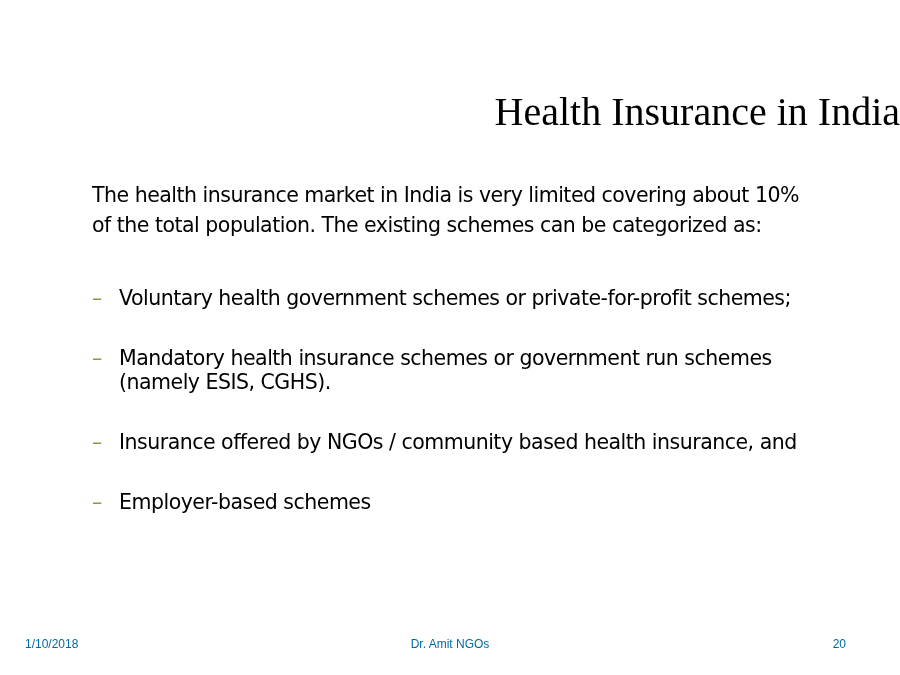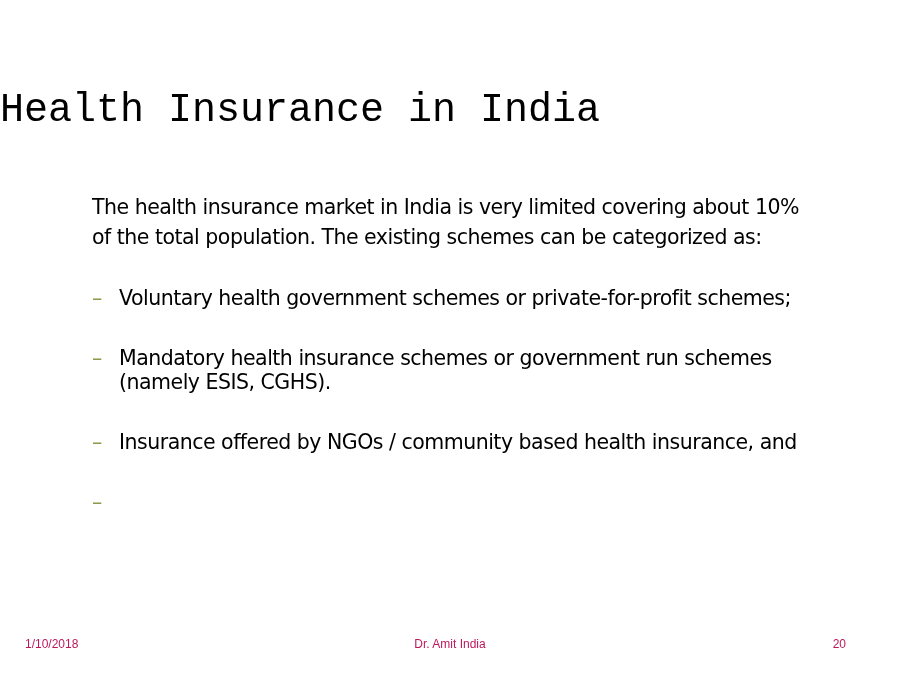--- a/index.html
+++ b/index.html
@@ -1,25 +1,25 @@
 <!DOCTYPE html>
 <html><head>
 <meta charset="utf-8">
 <style>
   html, body { margin:0; padding:0; background:#ffffff; }
   .slide { position:relative; width:900px; height:675px; background:#ffffff; overflow:hidden; font-family:"Liberation Sans", sans-serif; color:#000; }
-  .title { position:absolute; left:0; width:900px; top:88px; text-align:left; font-size:40px; letter-spacing:0px; font-family:Liberation Mono, monospace; font-weight:normal; }
-  .intro { position:absolute; left:92px; top:192px; width:710px; font-size:20.5px; line-height:30px; font-family:"DejaVu Sans", sans-serif; letter-spacing:-0.5px; }
+  .title { position:absolute; left:0; width:900px; top:88px; text-align:right; font-size:40px; letter-spacing:0px; font-family:Liberation Serif, serif; font-weight:normal; }
+  .intro { position:absolute; left:92px; top:180px; width:710px; font-size:20.5px; line-height:30px; font-family:"DejaVu Sans", sans-serif; letter-spacing:-0.5px; }
   .list { position:absolute; left:92px; top:286px; width:712px; margin:0; padding:0; list-style:none; font-family:"DejaVu Sans", sans-serif; font-size:20.5px; letter-spacing:-0.5px; }
   .list li { position:relative; padding-left:27px; line-height:24px; }
   .dash { position:absolute; left:0; top:0; color:#8a9a4a; }
   .item-1 { margin-bottom:36px; }
   .item-2 { margin-bottom:36px; }
   .item-3 { margin-bottom:36px; text-align:justify; }
-  .footer { position:absolute; top:637px; font-size:12px; color:#be185d; font-family:"Liberation Sans", sans-serif; }
+  .footer { position:absolute; top:637px; font-size:12px; color:#0369a1; font-family:"Liberation Sans", sans-serif; }
   .f-date { left:25px; }
   .f-author { left:0; width:900px; text-align:center; }
   .f-page { right:54px; }
 </style>
 </head>
 <body>
 
 <div class="slide">
   <div class="title">Health Insurance in India</div>
 
@@ -33,19 +33,20 @@
     <li class="item-2">
       <span class="dash">–</span>
       <span>Mandatory health insurance schemes or government run schemes (namely ESIS, CGHS).</span>
     </li>
     <li class="item-3">
       <span class="dash">–</span>
       <span>Insurance offered by NGOs / community based health insurance, and</span>
     </li>
     <li class="item-4">
       <span class="dash">–</span>
+      <span>Employer-based schemes</span>
     </li>
   </ul>
 
   <div class="footer f-date">1/10/2018</div>
-  <div class="footer f-author">Dr. Amit India</div>
+  <div class="footer f-author">Dr. Amit NGOs</div>
   <div class="footer f-page">20</div>
 </div>
 
 </body></html>

